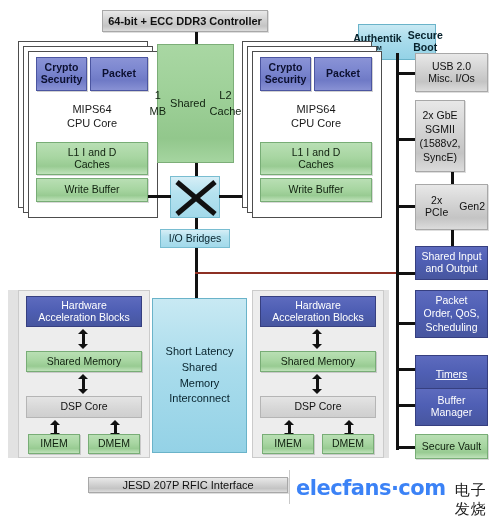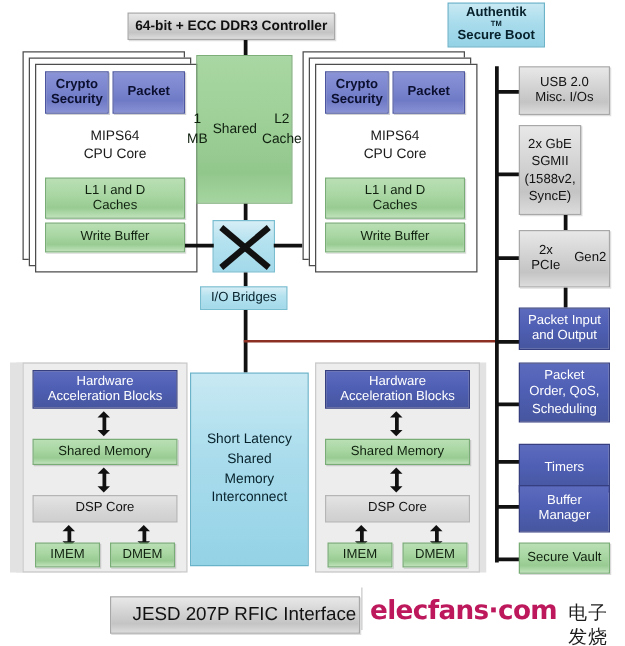--- a/index.html
+++ b/index.html
@@ -92,38 +92,38 @@
   }
   .arw .up{top:0;border-bottom:5px solid #111;}
   .arw .dn{bottom:0;border-top:5px solid #111;}
 
   .tm{font-size:6px;vertical-align:super;}
 
   
   #wm{position:absolute;left:296px;top:476px;display:flex;align-items:baseline;}
   #wm .ef{
     font-family:"DejaVu Sans",sans-serif;font-weight:bold;font-size:21px;
-    color:#be185d;letter-spacing:-.5px;
+    color:#3b82f6;letter-spacing:-.5px;
   }
   #wm .cn{
     margin-left:9px;font-family:"DejaVu Sans",sans-serif;
     font-size:15px;color:#1c1c1c;letter-spacing:1px;
   }
   #wmbar{position:absolute;left:289px;top:470px;width:1px;height:34px;background:#c9c9c9;}
 </style>
 </head>
 <body>
 
 <div id="diagram">
 
   <div class="blk gray" style="left:102px;top:10px;width:166px;height:22px;font-size:11px;font-weight:bold;">
     <span>64-bit + ECC DDR3 Controller</span>
   </div>
 
-  <div class="blk cyan" style="left:358px;top:2px;width:78px;height:36px;font-size:10.5px;font-weight:bold;flex-direction:column;">
+  <div class="blk cyan" style="left:358px;top:24px;width:78px;height:36px;font-size:10.5px;font-weight:bold;flex-direction:row;">
     <span>
         <span>Authentik</span>
         <span class="tm">TM</span>
       </span>
     <span>Secure Boot</span>
   </div>
 
   <div class="ln ln-v" style="left:195px;top:32px;height:12px;"></div>
 
   <div class="ghost" style="left:18px;top:41px;width:130px;height:167px;"></div>
@@ -229,31 +229,31 @@
     <span>(1588v2,</span>
     <span>SyncE)</span>
   </div>
 
   <div class="blk gray" style="left:415px;top:184px;width:73px;height:46px;flex-direction:row;font-size:10.5px;">
     <span>2x PCIe</span>
     <span>Gen2</span>
   </div>
 
   <div class="blk blue-dk" style="left:415px;top:246px;width:73px;height:34px;flex-direction:column;font-size:10.5px;">
-    <span>Packet Input</span>
+    <span>Shared Input</span>
     <span>and Output</span>
   </div>
 
   <div class="blk blue-dk" style="left:415px;top:290px;width:73px;height:48px;flex-direction:column;font-size:10.5px;line-height:1.3;">
     <span>Packet</span>
     <span>Order, QoS,</span>
     <span>Scheduling</span>
   </div>
 
-  <div class="blk blue-dk" style="left:415px;top:355px;width:73px;height:39px;font-size:10.5px;">
+  <div class="blk blue-dk" style="left:415px;top:355px;width:73px;height:39px;font-size:10.5px;text-decoration:underline;">
     <span>Timers</span>
   </div>
 
   <div class="blk blue-dk" style="left:415px;top:388px;width:73px;height:38px;flex-direction:column;font-size:10.5px;">
     <span>Buffer</span>
     <span>Manager</span>
   </div>
 
   <div class="blk green" style="left:415px;top:434px;width:73px;height:25px;font-size:10.5px;">
     <span>Secure Vault</span>
@@ -341,21 +341,21 @@
       <span class="stem"></span>
       <span class="dn"></span>
   </div>
   <div class="blk green" style="left:262px;top:434px;width:52px;height:20px;font-size:10.5px;">
     <span>IMEM</span>
   </div>
   <div class="blk green" style="left:322px;top:434px;width:52px;height:20px;font-size:10.5px;">
     <span>DMEM</span>
   </div>
 
-  <div class="blk gray" style="left:88px;top:477px;width:200px;height:30px;font-size:15px;justify-content:flex-end;">
+  <div class="blk gray" style="left:88px;top:477px;width:200px;height:16px;font-size:11px;">
     <span>JESD 207P RFIC Interface</span>
   </div>
 
   <div id="wmbar"></div>
   <div id="wm">
     <span class="ef">elecfans·com</span>
     <span class="cn">电子发烧友</span>
   </div>
 
 </div>

